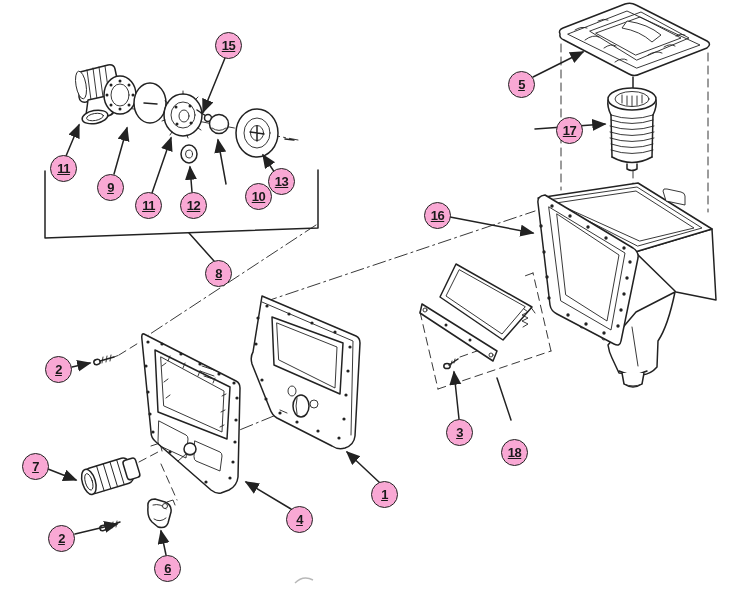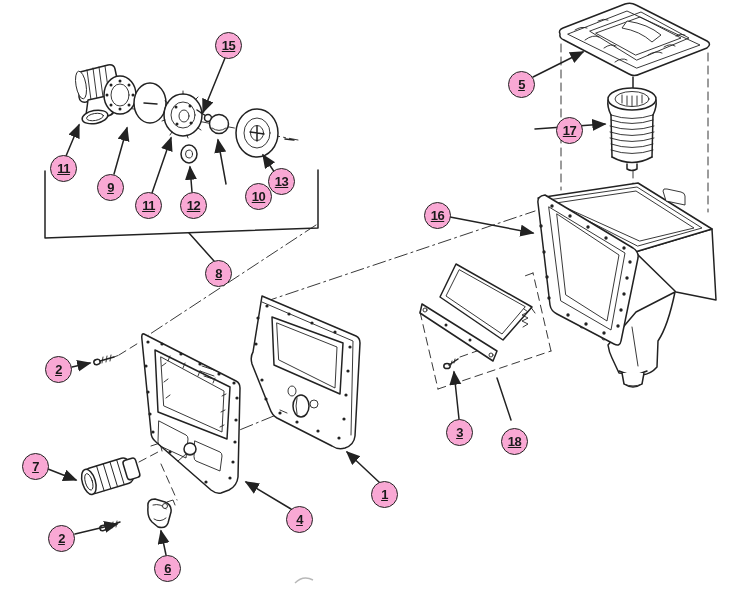--- a/index.html
+++ b/index.html
@@ -330,14 +330,14 @@
   <div class="balloon" style="left:508px;top:71px;">5</div>
   <div class="balloon" style="left:509px;top:117px;margin-left:47px;">17</div>
   <div class="balloon" style="left:424px;top:202px;text-align:center;">16</div>
   <div class="balloon" style="left:45px;top:356px;">2</div>
   <div class="balloon" style="left:22px;top:453px;">7</div>
   <div class="balloon" style="left:48px;top:525px;">2</div>
   <div class="balloon" style="left:154px;top:555px;">6</div>
   <div class="balloon" style="left:286px;top:506px;">4</div>
   <div class="balloon" style="left:371px;top:481px;">1</div>
   <div class="balloon" style="left:446px;top:419px;">3</div>
-  <div class="balloon" style="left:501px;top:428px;">18</div>
+  <div class="balloon" style="left:501px;top:439px;">18</div>
 </div>
 
 </body></html>

